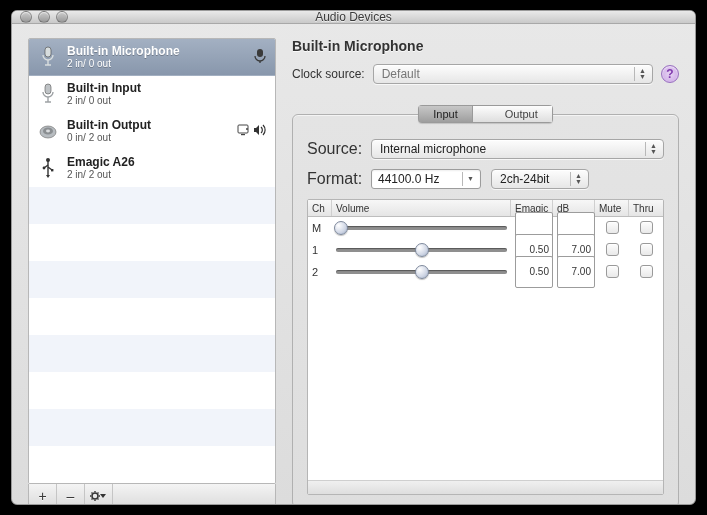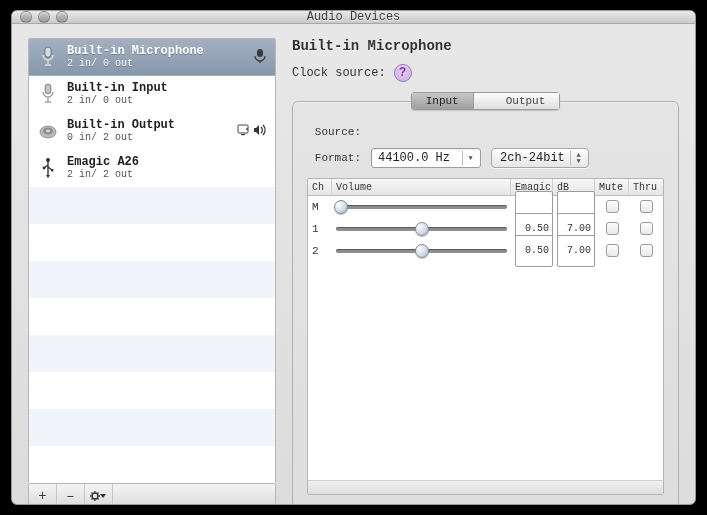--- a/index.html
+++ b/index.html
@@ -16,21 +16,20 @@
   .window {
     width: 685px;
     height: 495px;
     background: linear-gradient(#e8e8e8, #dcdcdc);
     border: 1px solid #9a9a9a;
     border-radius: 6px;
     box-shadow: 0 8px 30px rgba(0,0,0,0.55);
     display: flex;
     flex-direction: column;
     overflow: hidden;
-    font-family: Liberation Mono, monospace;
   }
   .titlebar {
     height: 22px;
     background: linear-gradient(#e9e9e9, #c9c9c9);
     border-bottom: 1px solid #a8a8a8;
     display: flex;
     align-items: center;
     padding: 0 8px;
     position: relative;
   }
@@ -106,21 +105,21 @@
   }
   
   .right { flex: 1; display:flex; flex-direction:column; }
   .heading {
     font-size: 14px; font-weight: bold; color:#333;
     text-shadow: 0 1px 0 rgba(255,255,255,0.8);
     margin-bottom: 10px;
   }
   .clock-row {
     display:flex; align-items:center; gap:8px;
-    margin-bottom: 1px;
+    margin-bottom: 12px;
   }
   .clock-row .label { font-size:12px; color:#333; }
   .popup {
     flex:1;
     height: 20px;
     background: linear-gradient(#fdfdfd,#e6e6e6);
     border: 1px solid #a6a6a6;
     border-radius: 4px;
     display:flex; align-items:center;
     padding: 0 20px 0 8px;
@@ -174,21 +173,21 @@
     background: linear-gradient(#e4e4e4,#dedede);
     padding: 24px 14px 12px 14px;
     box-shadow: inset 0 1px 0 rgba(255,255,255,0.6);
     display:flex;flex-direction:column;
   }
   .form-row {
     display:flex;align-items:center;gap:10px;
     margin-bottom: 10px;
   }
   .form-label {
-    width:54px;text-align:right;font-size:11px;color:#333;
+    width:54px;text-align:right;font-size:16px;color:#333;
   }
   .popup.md { flex:0 0 auto; width:98px; }
   .popup.full { flex:1; }
   .combo {
     height:20px;width:110px;position:relative;
     background:#fff;border:1px solid #9c9c9c;border-radius:3px;
     display:flex;align-items:center;padding:0 18px 0 6px;
     font-size:12px;color:#222;
     box-shadow: inset 0 1px 2px rgba(0,0,0,0.07);
   }
@@ -390,31 +389,39 @@
               <path d="M14 4l3 4 3-4z" fill="#333" transform="translate(-3 0)"></path>
             </svg>
         </div>
       </div>
     </div>
 
     <div class="right">
       <div class="heading">Built-in Microphone</div>
       <div class="clock-row">
         <span class="label">Clock source:</span>
+        <div class="popup">
+          <span>Default</span>
+          <span class="arrows">▲<br>▼</span>
+        </div>
         <div class="help">?</div>
       </div>
 
       <div class="segmented">
         <div class="seg active">Input</div>
         <div class="seg">Output</div>
       </div>
 
       <div class="panel">
         <div class="form-row">
           <span class="form-label">Source:</span>
+          <div class="popup dark full">
+            <span>Internal microphone</span>
+            <span class="arrows">▲<br>▼</span>
+          </div>
         </div>
         <div class="form-row">
           <span class="form-label">Format:</span>
           <div class="combo">
             <span>44100.0 Hz</span>
             <span class="arrows">▼</span>
           </div>
           <div class="popup dark md">
             <span>2ch-24bit</span>
             <span class="arrows">▲<br>▼</span>

